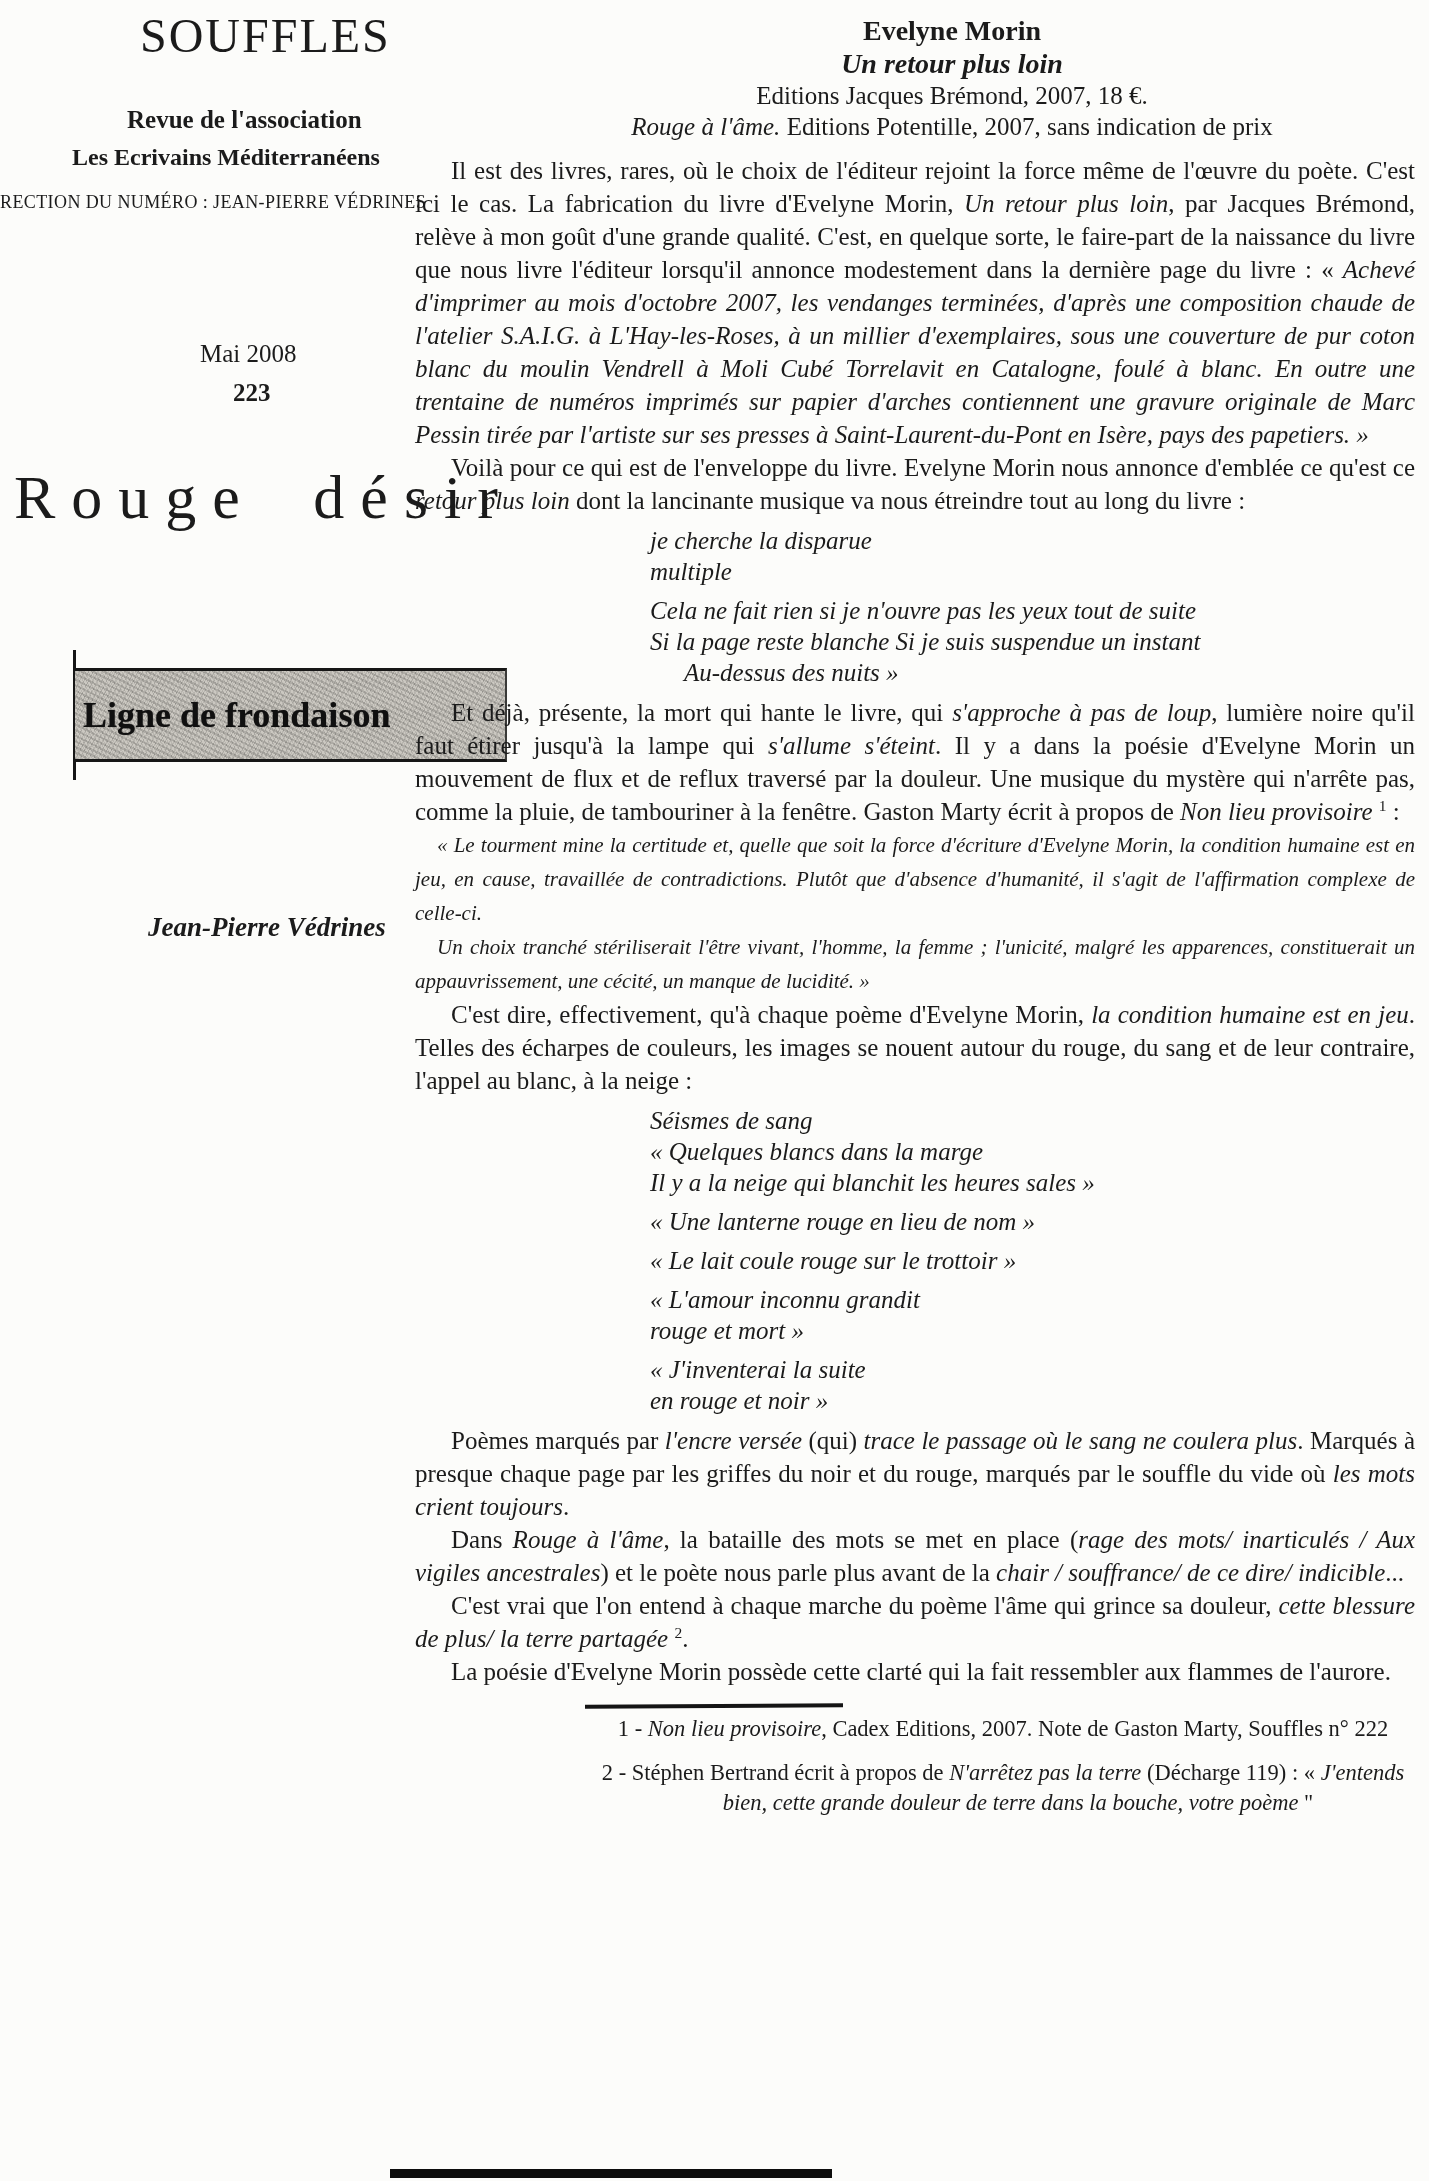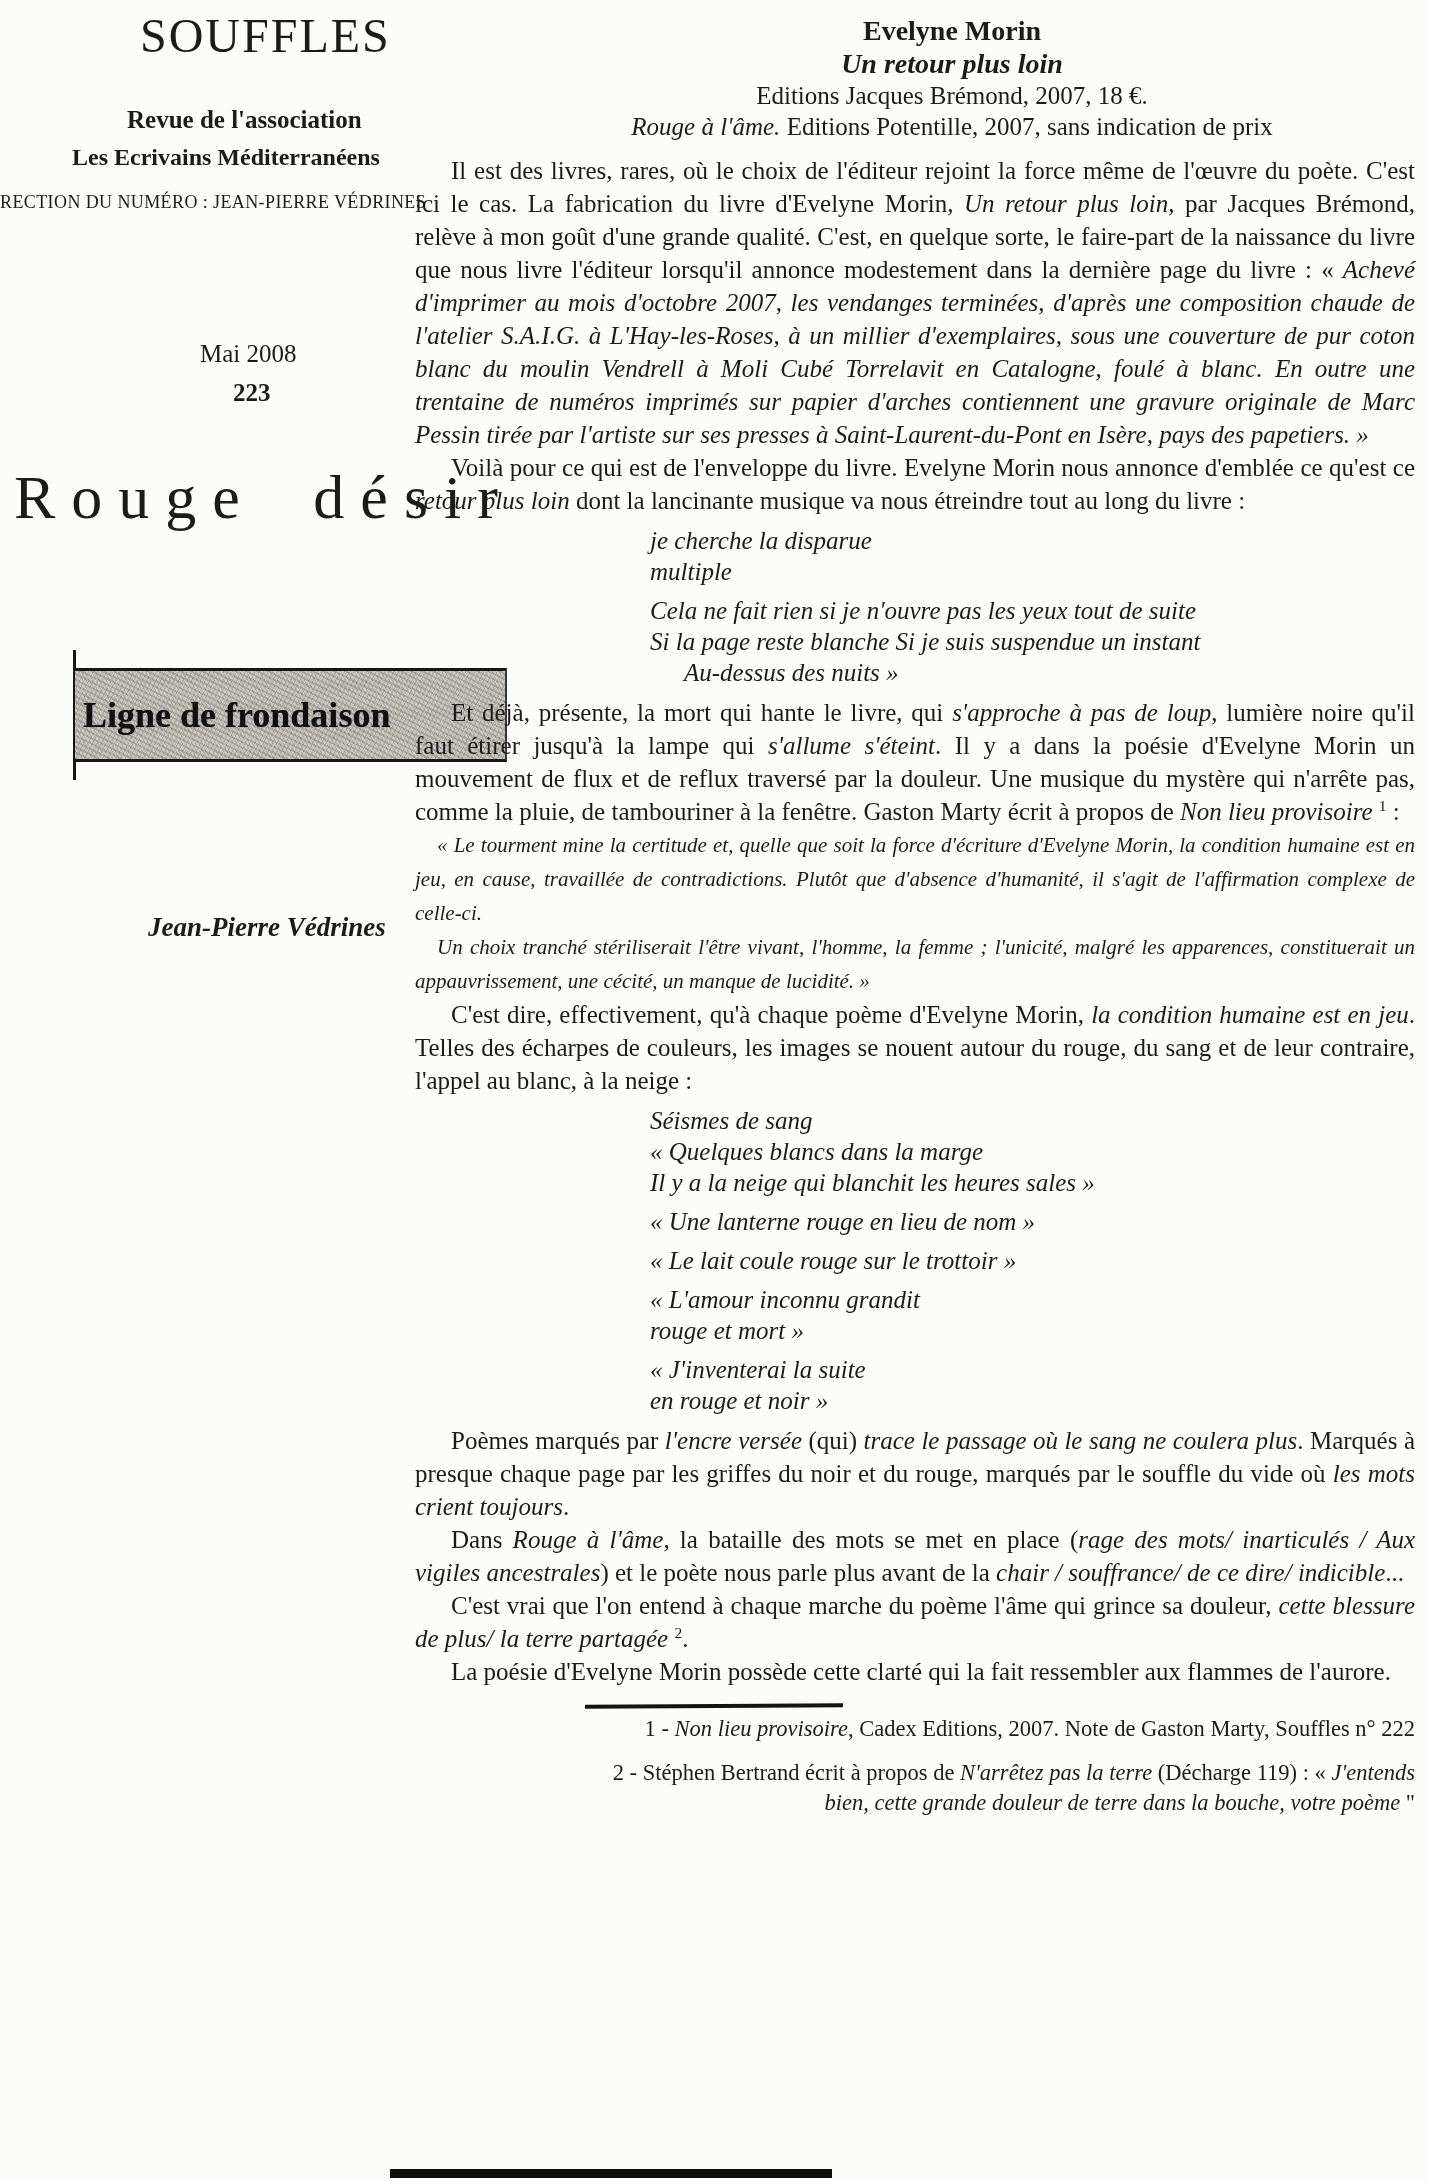--- a/index.html
+++ b/index.html
@@ -44,21 +44,21 @@
 
   p.body { margin:0; font-size:25px; line-height:33px; text-align:justify; text-indent:36px; }
   p.quote { margin:0; font-size:21px; font-style:italic; line-height:34px; text-align:justify; text-indent:22px; }
   .verse { margin:8px 0 8px 235px; font-size:25px; font-style:italic; line-height:31px; }
   .verse .vl { white-space:nowrap; }
   .verse .extra { margin-left:34px; }
   .it { font-style:italic; }
   .sup { vertical-align:super; font-size:.62em; line-height:0; }
 
   .fnrule { margin:16px 0 6px 170px; width:258px; height:4px; background:#141414; transform:rotate(-.35deg); }
-  p.fn { margin:6px 0 0 176px; font-size:22.5px; line-height:30px; padding-left:30px; text-indent:-30px; text-align:right; }
+  p.fn { margin:6px 0 0 176px; font-size:22.5px; line-height:30px; padding-left:30px; text-indent:-30px; text-align:center; }
   p.fn2 { margin-top:14px; }
 
   .bottom-bar { top:2169px; left:390px; width:442px; height:9px; background:#0d0d0d; }
 </style>
 </head>
 <body>
 
 <div class="page">
 
   <div class="abs mag-title">SOUFFLES</div>

